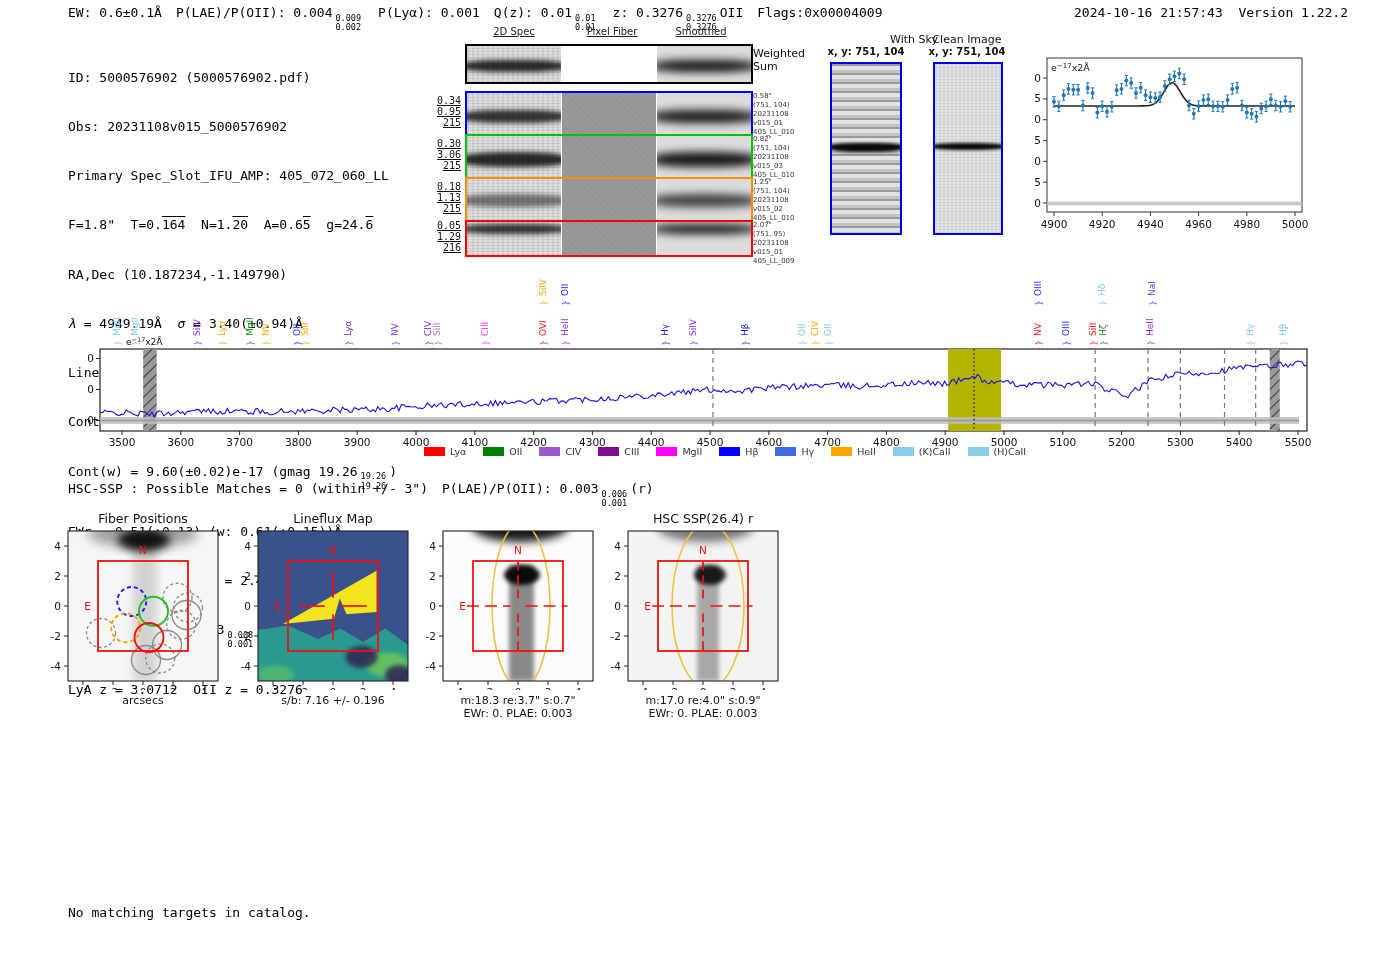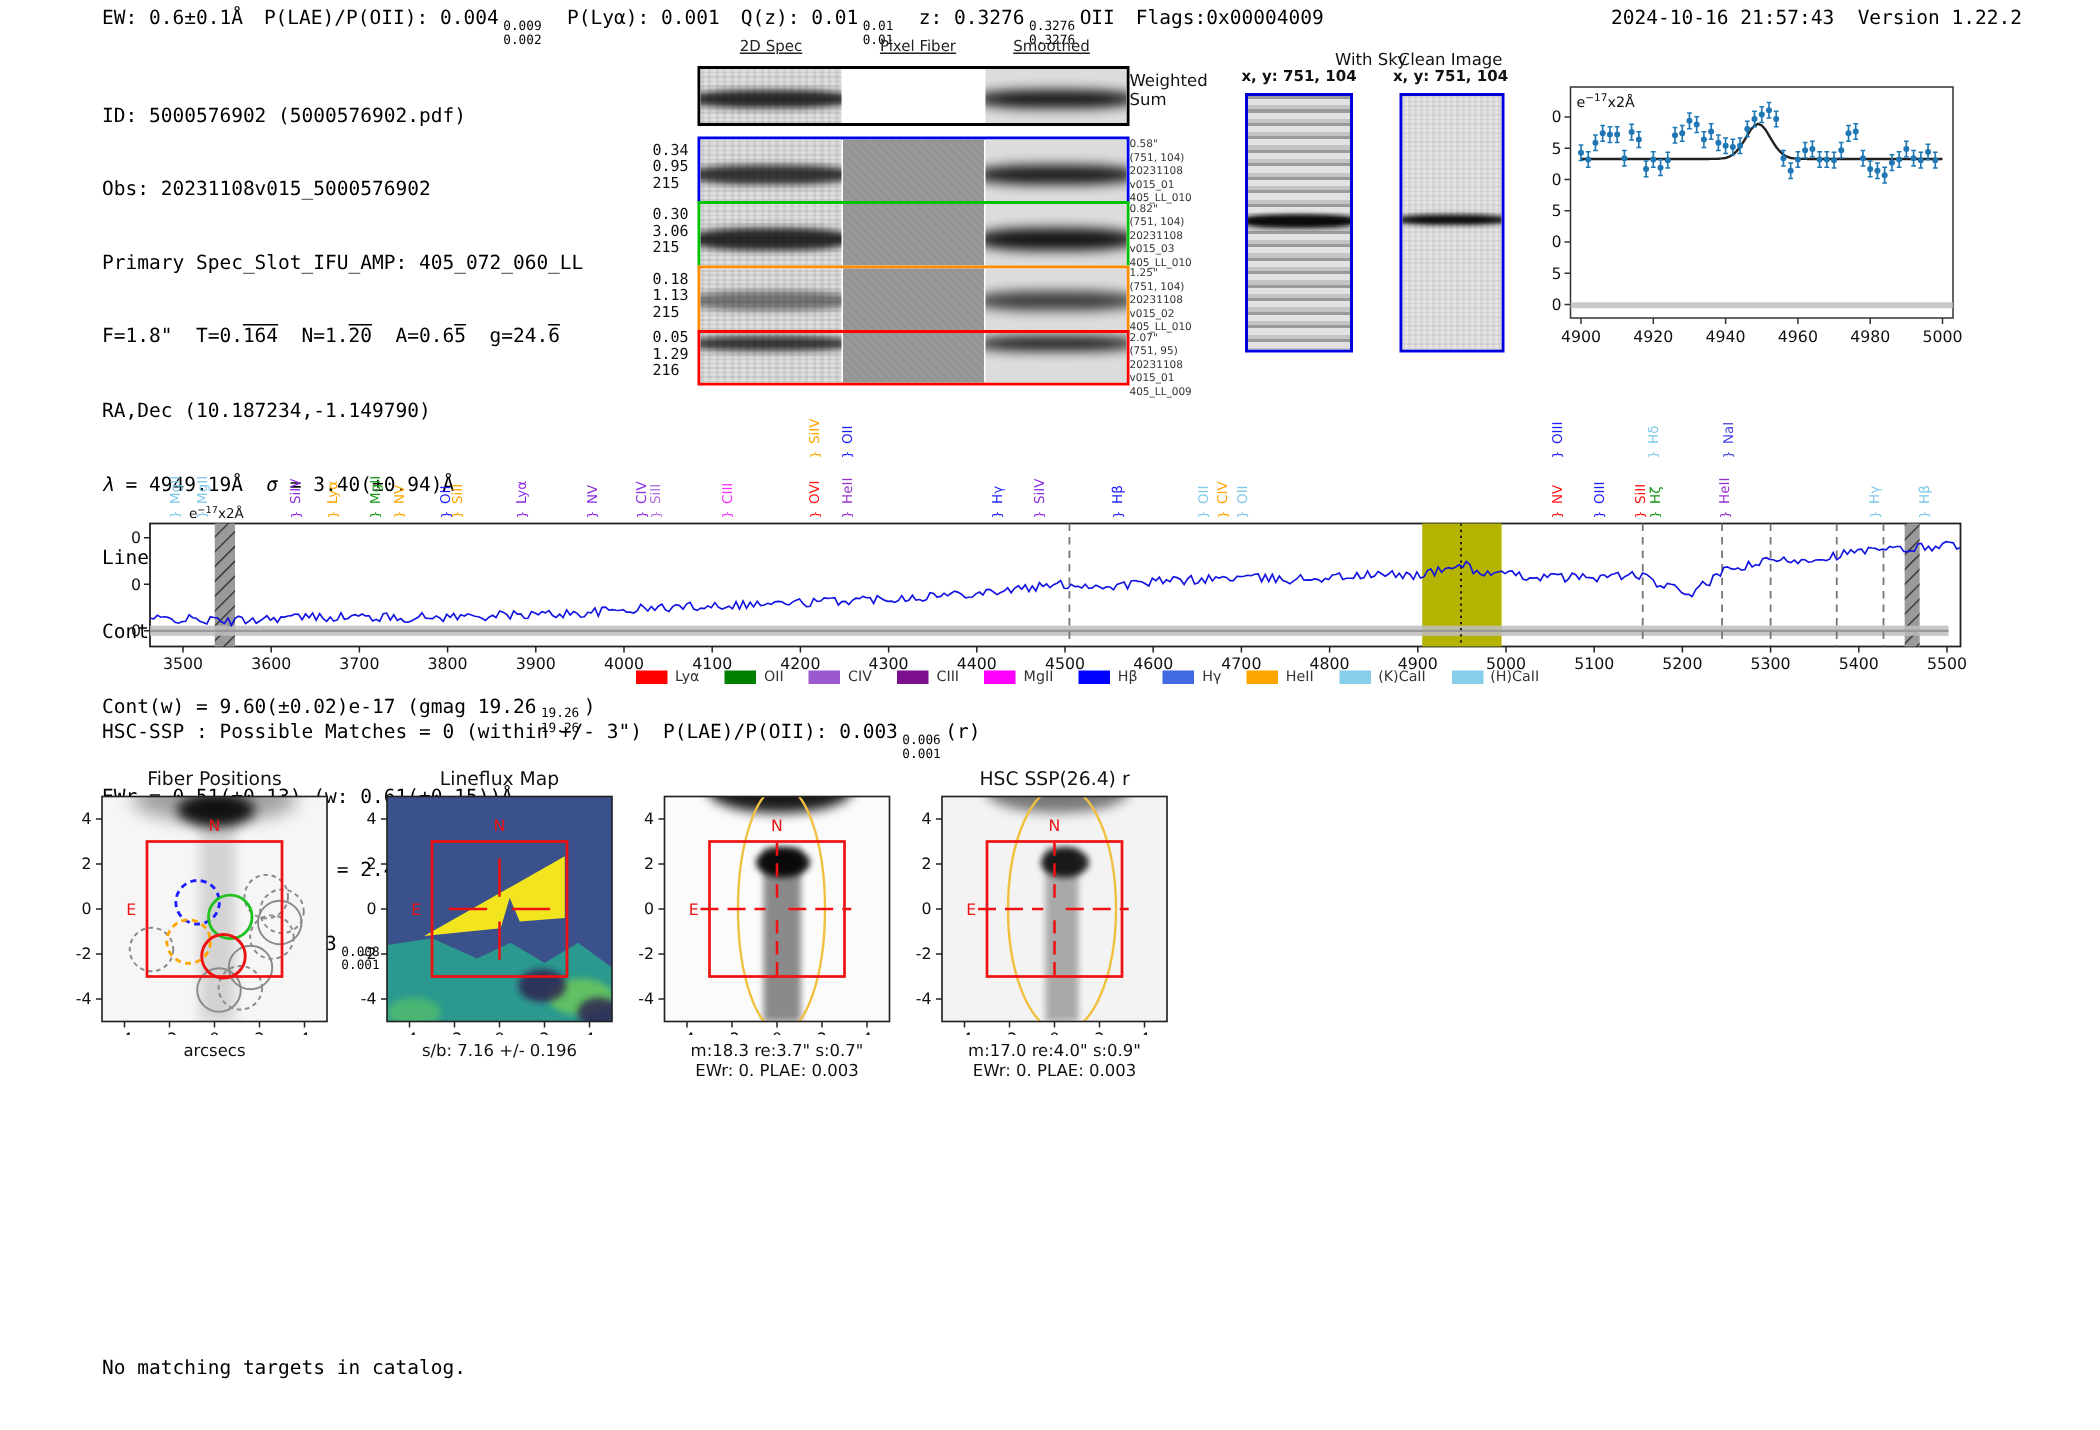--- a/index.html
+++ b/index.html
@@ -23,21 +23,21 @@
   .cell-noise{background:
      repeating-linear-gradient(0deg, rgba(0,0,0,.07) 0 1px, transparent 1px 3px),
      repeating-linear-gradient(90deg, rgba(0,0,0,.06) 0 2px, transparent 2px 5px),
      #dedede;}
   .cell-flat{background:
      repeating-linear-gradient(45deg, rgba(255,255,255,.05) 0 2px, transparent 2px 4px),
      #949494;}
   .cell-smooth{background:#dcdcdc;}
   .cell-white{background:#fff;}
   .band{position:absolute;left:-6%;width:112%;background:#0a0a0a;border-radius:40%;}
-  .leftnums{font-size:10px;line-height:11px;width:26px;color:#111;}
+  .leftnums{font-size:10px;line-height:11px;text-align:right;width:26px;color:#111;text-decoration:underline;}
   .righttxt{font-size:7px;line-height:9px;color:#333;white-space:nowrap;}
   .skytitle{font-size:11px;transform:translateX(-50%);color:#111;}
   .skycoord{font-size:10px;transform:translateX(-50%);color:#111;font-weight:bold;}
   .skybox{border:2px solid #0000dd;overflow:hidden;}
   .stripes{position:absolute;inset:0;background:
      repeating-linear-gradient(180deg,#9a9a9a 0 2px,#e2e2e2 2px 6px,#c4c4c4 6px 9px);}
   .cleanbg{position:absolute;inset:0;background:
      repeating-linear-gradient(0deg, rgba(0,0,0,.05) 0 1px, transparent 1px 3px),
      repeating-linear-gradient(90deg, rgba(0,0,0,.05) 0 2px, transparent 2px 4px),
      #e4e4e4;}
@@ -78,20 +78,21 @@
     <div>Primary Spec_Slot_IFU_AMP: 405_072_060_LL</div>
     <div><span>F=1.8"  T=0.</span><span class="ov">164</span><span>  N=1.</span><span class="ov">20</span><span>  A=0.6</span><span class="ov">5</span><span>  g=24.</span><span class="ov">6</span></div>
     <div>RA,Dec (10.187234,-1.149790)</div>
     <div><span class="it">λ</span><span> = 4949.19Å  </span><span class="it">σ</span><span> = 3.40(±0.94)Å</span></div>
     <div>LineFlux = 2.40(±0.59)e-16</div>
     <div>Cont(n) = 1.20(±0.01)e-16</div>
     <div><span>Cont(w) = 9.60(±0.02)e-17 (gmag 19.26</span><span class="frac"><span>19.26</span><span>19.26</span></span><span>)</span></div>
     <div>EWr = 0.51(±0.13) (w: 0.61(±0.15))Å</div>
     <div><span>S/N = 7.2(±0.5)  </span><span>χ²</span><span> = 2.4(±0.2)</span></div>
     <div><span>P(LAE)/P(OII): 0.003</span><span class="frac"><span>0.008</span><span>0.001</span></span><span>(w: 0.004</span><span class="frac"><span>0.01</span><span>0.002</span></span><span>)</span></div>
+    <div>LyA z = 3.0712  OII z = 0.3276</div>
   </div>
 
   <div class="abs colhdr sans" style="left:514px;">2D Spec</div>
   <div class="abs colhdr sans" style="left:612px;">Pixel Fiber</div>
   <div class="abs colhdr sans" style="left:701px;">Smoothed</div>
 
   <div id="spec2d-container">
       <div class="abs box2d" style="left: 465px; top: 44px; width: 284px; height: 36px; border-color: rgb(0, 0, 0);">
         <div class="cellwrap">
           <div class="cell cell-noise" style="width: 33.1%; margin-right: 0.35%;">

